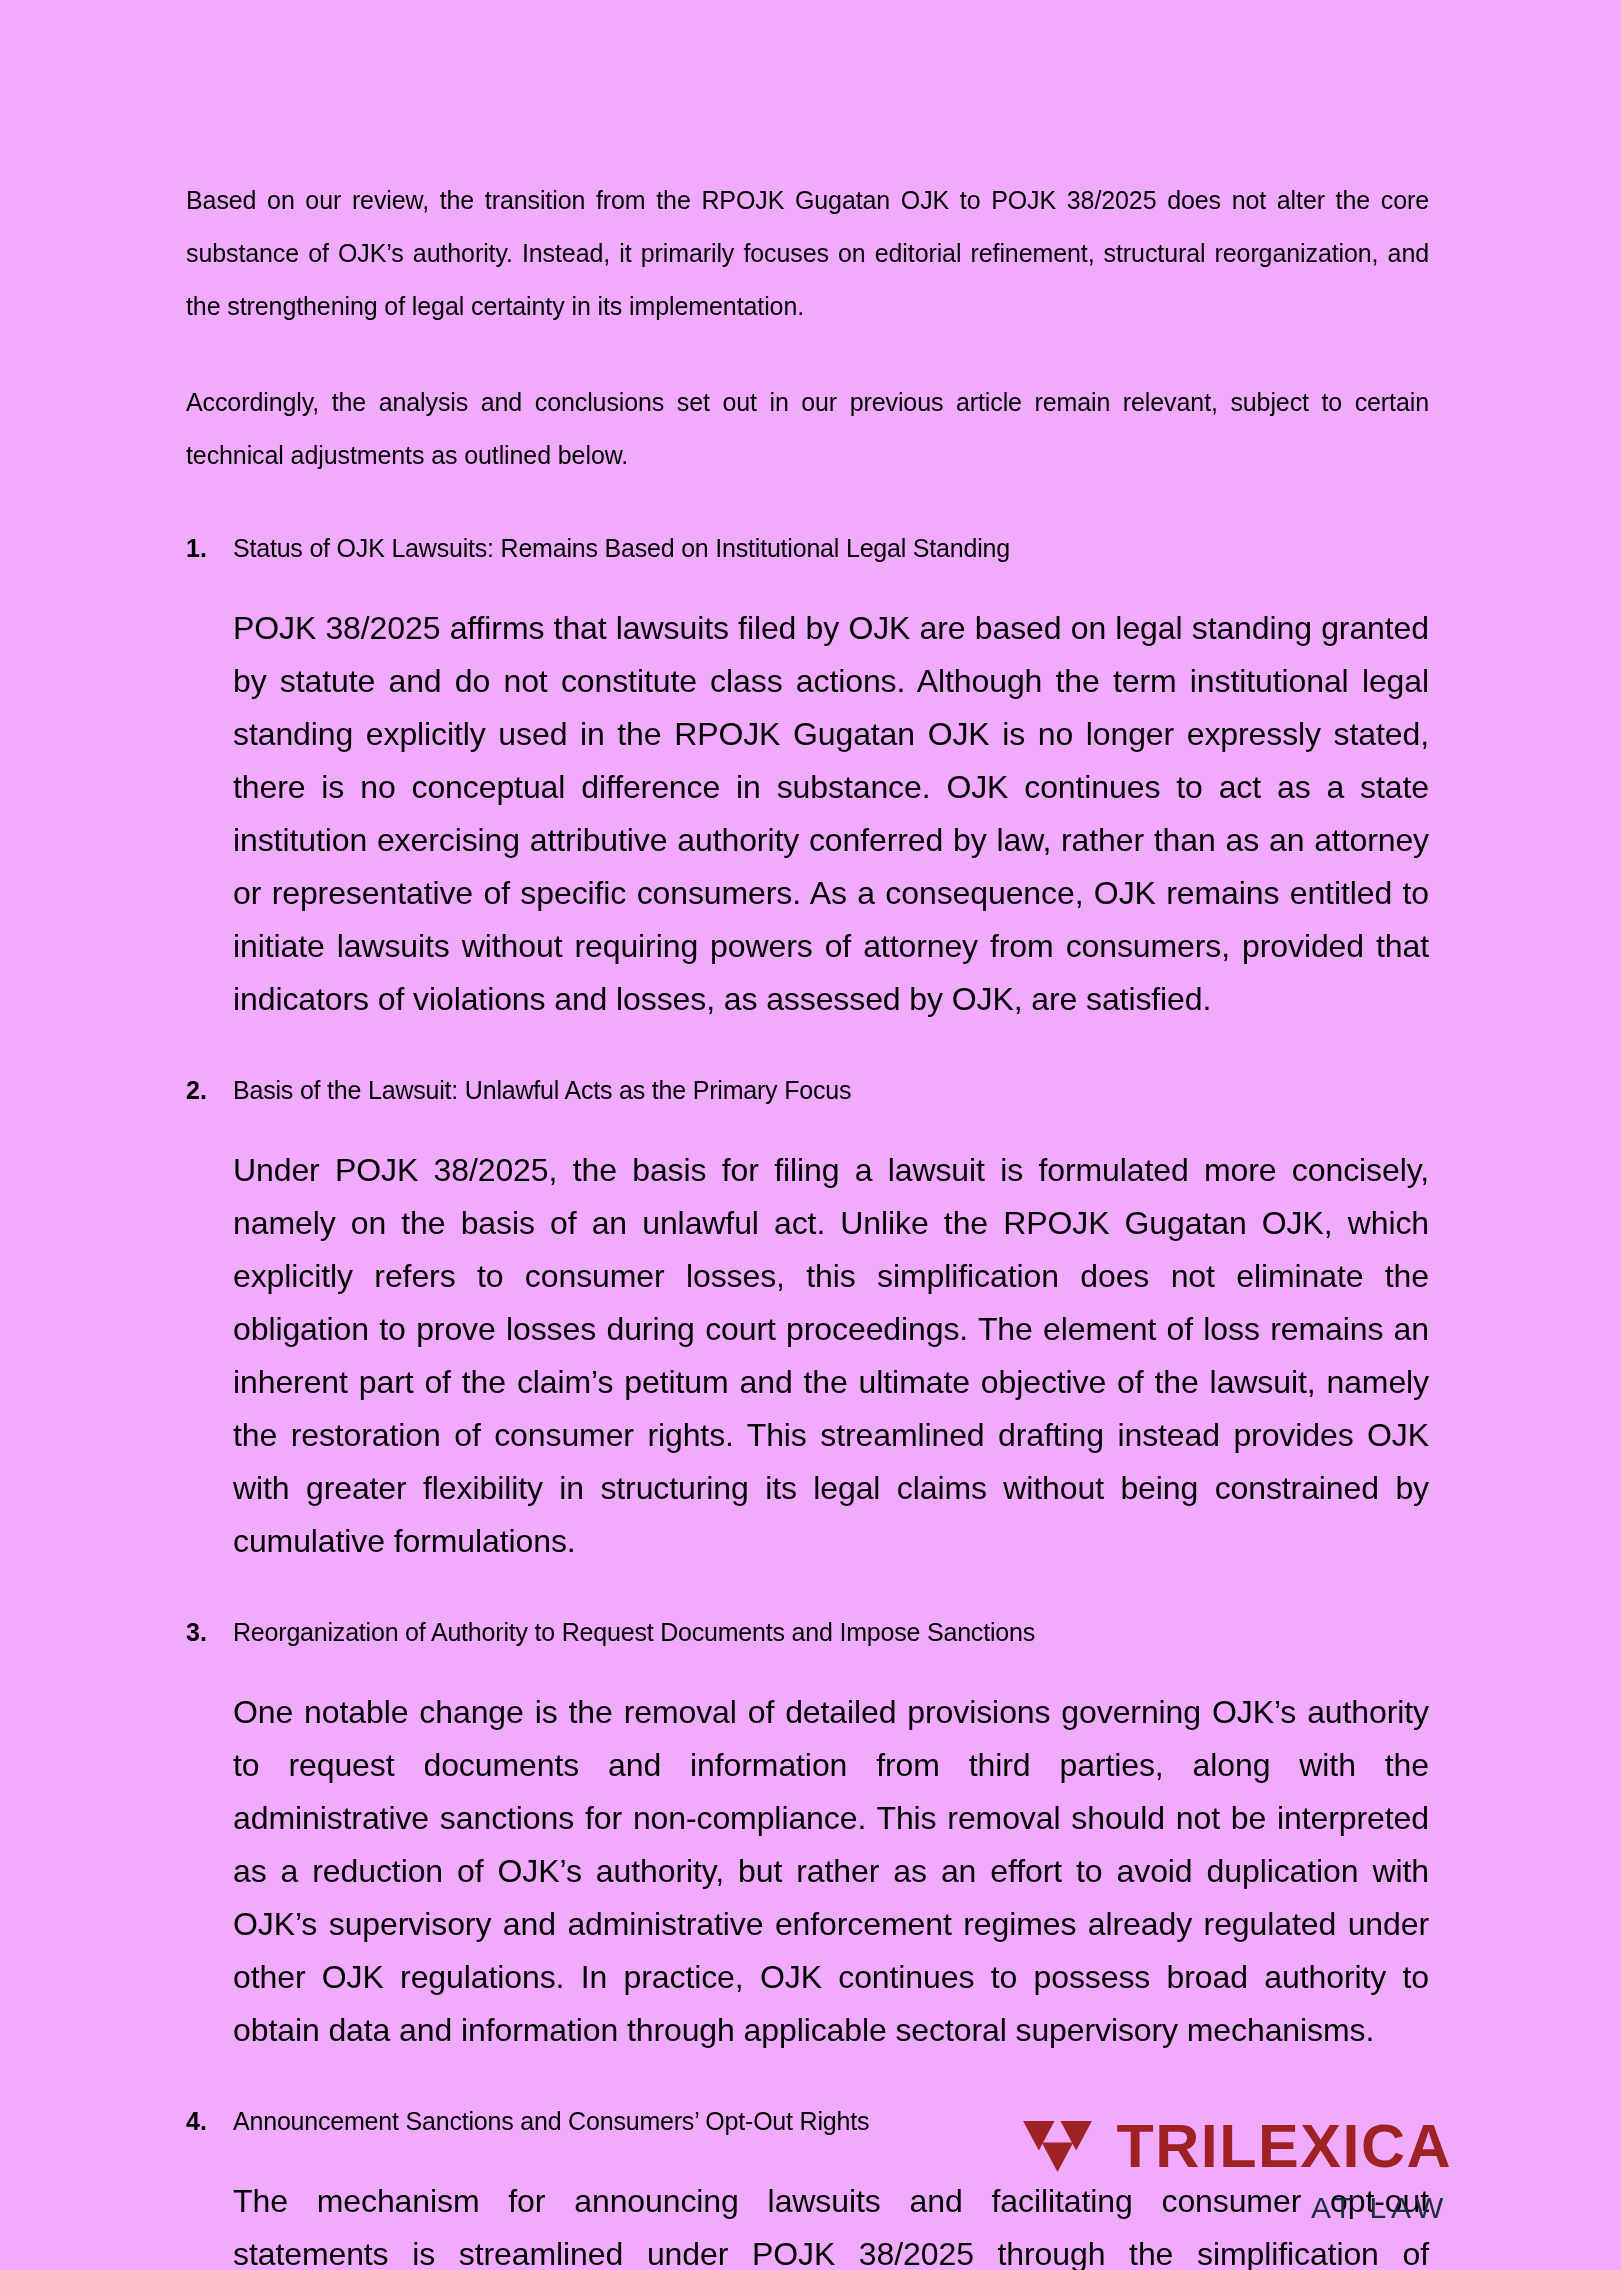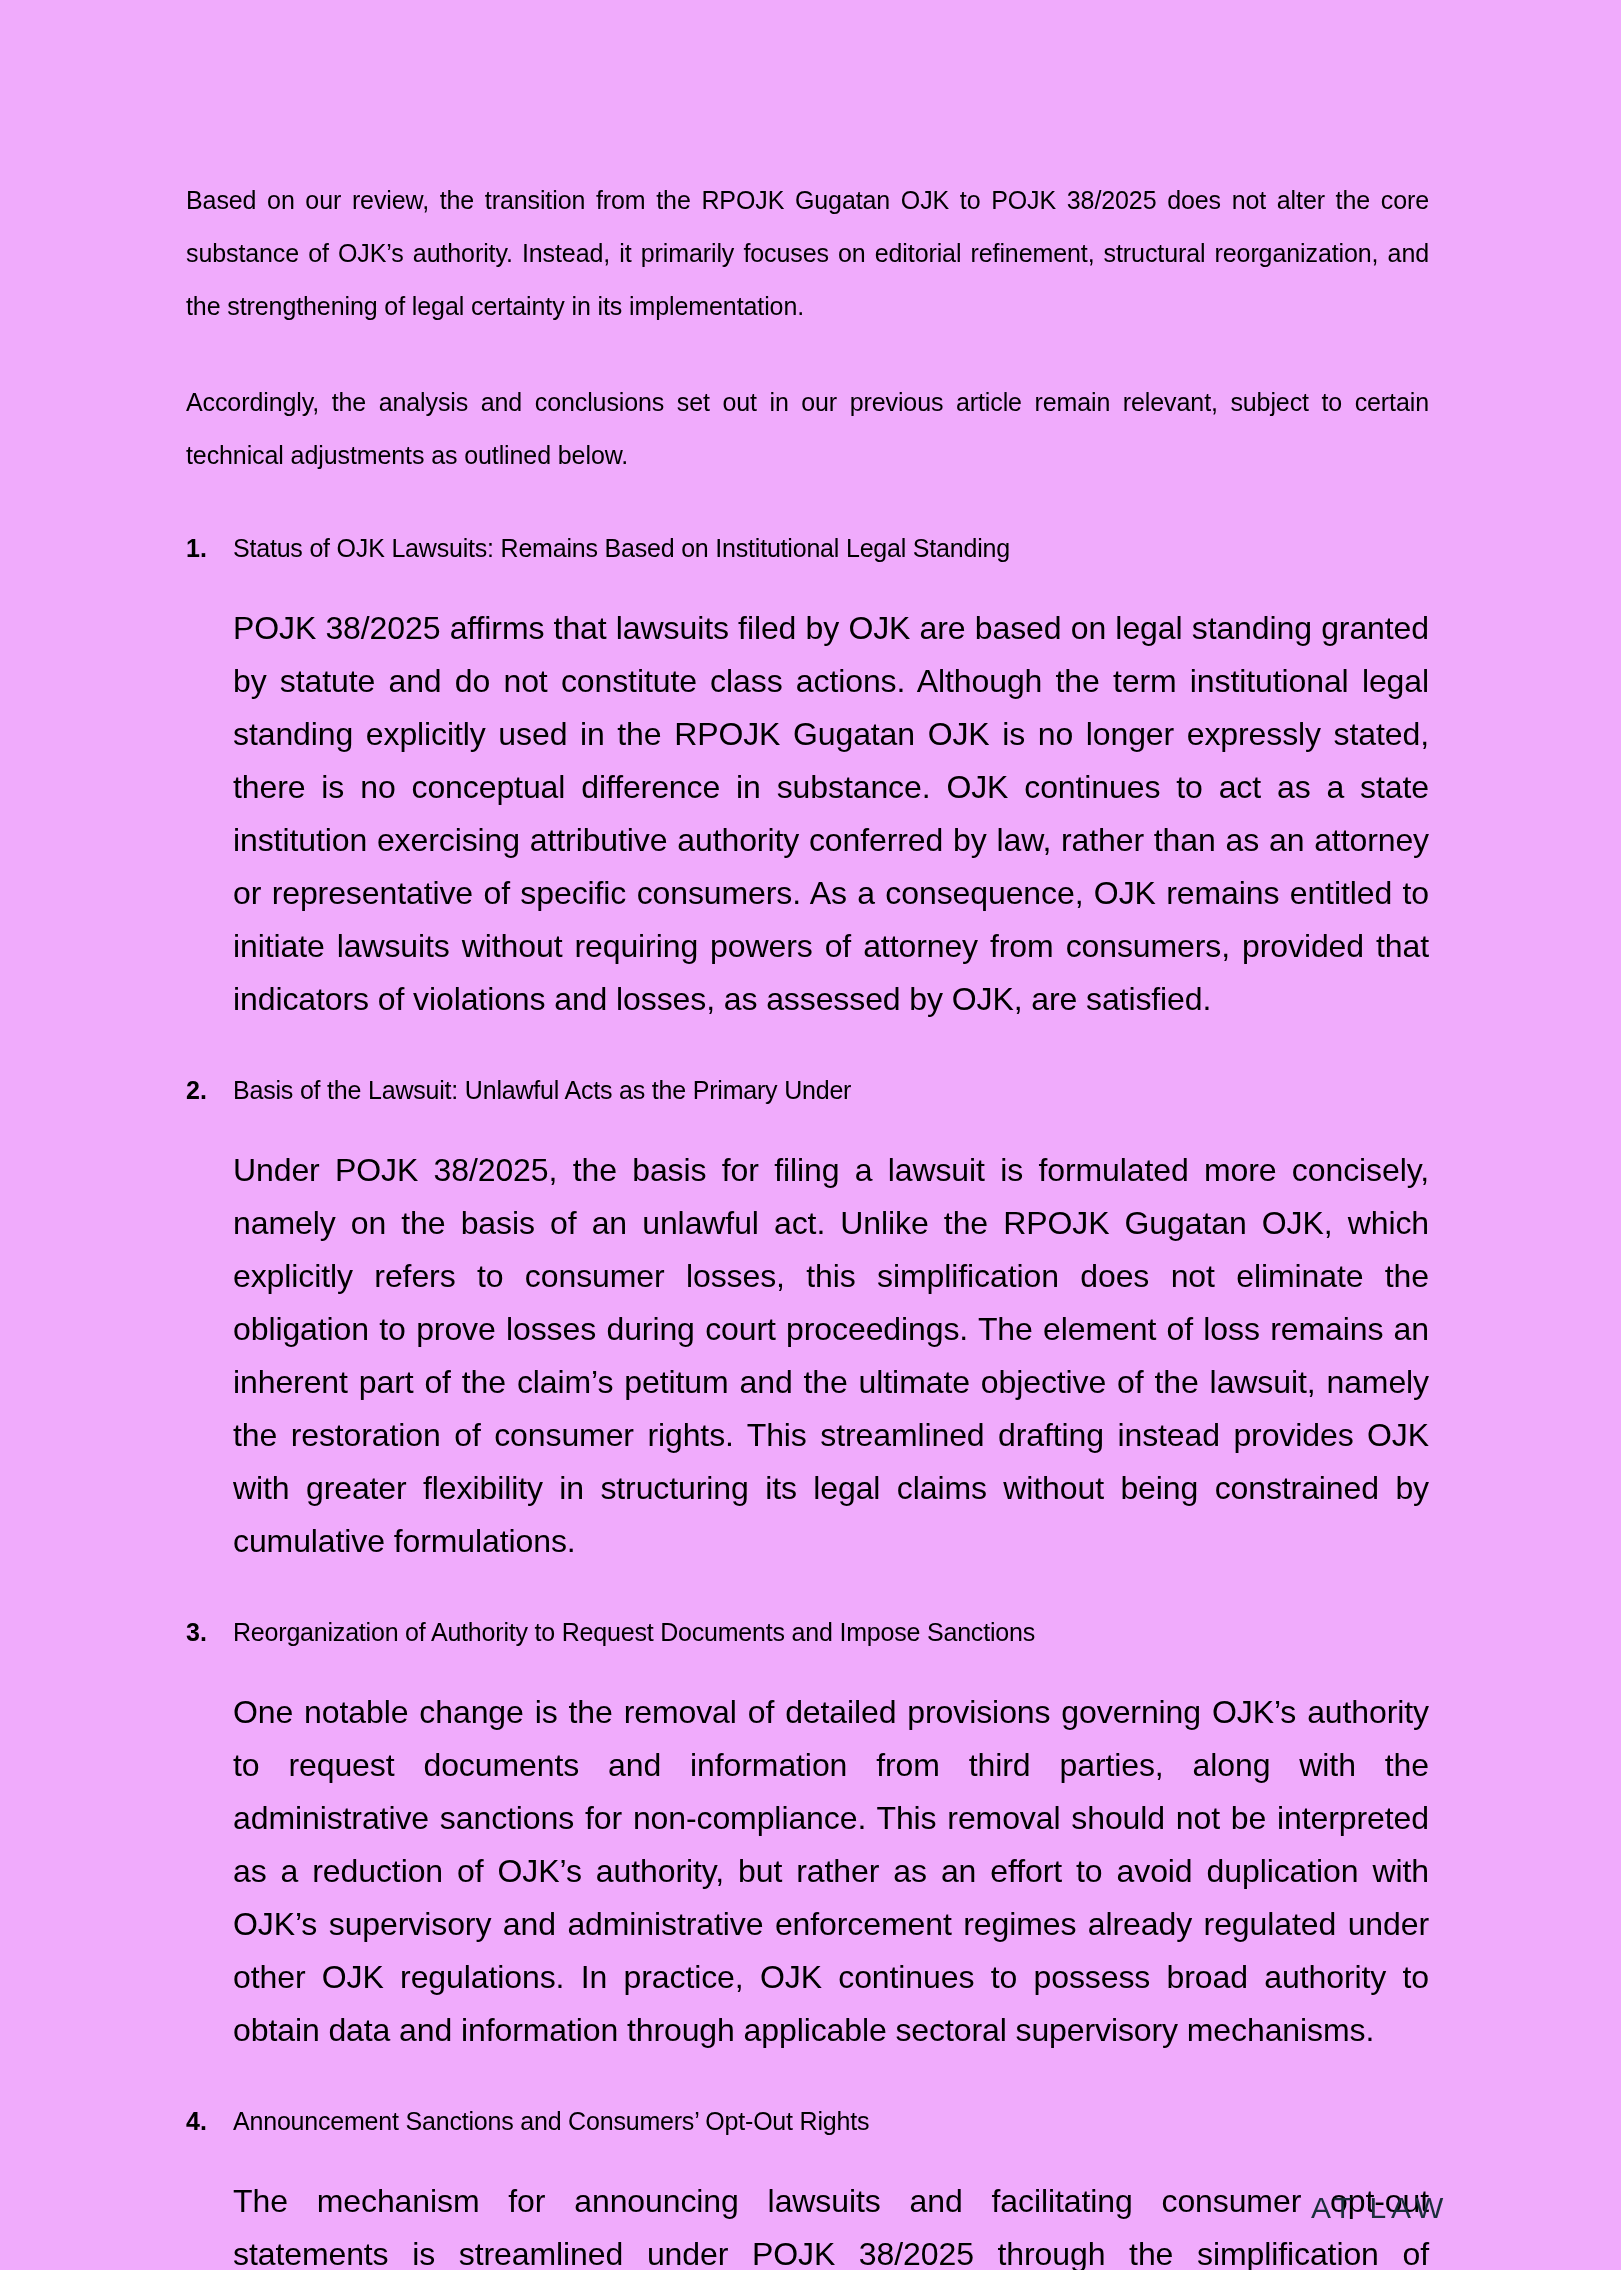--- a/index.html
+++ b/index.html
@@ -138,21 +138,21 @@
       <div class="item-head">
         <span class="item-num">1.</span>
         <span class="item-title">Status of OJK Lawsuits: Remains Based on Institutional Legal Standing</span>
       </div>
       <p class="item-body">POJK 38/2025 affirms that lawsuits filed by OJK are based on legal standing granted by statute and do not constitute class actions. Although the term institutional legal standing explicitly used in the RPOJK Gugatan OJK is no longer expressly stated, there is no conceptual difference in substance. OJK continues to act as a state institution exercising attributive authority conferred by law, rather than as an attorney or representative of specific consumers. As a consequence, OJK remains entitled to initiate lawsuits without requiring powers of attorney from consumers, provided that indicators of violations and losses, as assessed by OJK, are satisfied.</p>
     </div>
 
     <div class="item">
       <div class="item-head">
         <span class="item-num">2.</span>
-        <span class="item-title">Basis of the Lawsuit: Unlawful Acts as the Primary Under</span>
+        <span class="item-title">Basis of the Lawsuit: Unlawful Acts as the Primary Focus</span>
       </div>
       <p class="item-body">Under POJK 38/2025, the basis for filing a lawsuit is formulated more concisely, namely on the basis of an unlawful act. Unlike the RPOJK Gugatan OJK, which explicitly refers to consumer losses, this simplification does not eliminate the obligation to prove losses during court proceedings. The element of loss remains an inherent part of the claim’s petitum and the ultimate objective of the lawsuit, namely the restoration of consumer rights. This streamlined drafting instead provides OJK with greater flexibility in structuring its legal claims without being constrained by cumulative formulations.</p>
     </div>
 
     <div class="item">
       <div class="item-head">
         <span class="item-num">3.</span>
         <span class="item-title">Reorganization of Authority to Request Documents and Impose Sanctions</span>
       </div>
       <p class="item-body">One notable change is the removal of detailed provisions governing OJK’s authority to request documents and information from third parties, along with the administrative sanctions for non-compliance. This removal should not be interpreted as a reduction of OJK’s authority, but rather as an effort to avoid duplication with OJK’s supervisory and administrative enforcement regimes already regulated under other OJK regulations. In practice, OJK continues to possess broad authority to obtain data and information through applicable sectoral supervisory mechanisms.</p>
@@ -162,17 +162,25 @@
       <div class="item-head">
         <span class="item-num">4.</span>
         <span class="item-title">Announcement Sanctions and Consumers’ Opt-Out Rights</span>
       </div>
       <p class="item-body">The mechanism for announcing lawsuits and facilitating consumer opt-out statements is streamlined under POJK 38/2025 through the simplification of procedural stages and the clarification of applicable timeframes. These changes are technical in nature and are intended to enhance procedural efficiency. Notably, POJK 38/2025 no longer expressly requires consumers to submit supporting documents at the initial stage, thereby reducing the administrative burden on consumers and expediting the lawsuit filing process.</p>
     </div>
 
   </div>
 
   <div class="logo">
+    <div class="logo-row">
+      <svg class="logo-mark" viewBox="0 0 72 60">
+        <polygon points="1,4 33,4 17,34" fill="#9E2124"></polygon>
+        <polygon points="39,4 71,4 55,34" fill="#9E2124"></polygon>
+        <polygon points="20,26 52,26 36,56" fill="#9E2124"></polygon>
+      </svg>
+      <span class="logo-word">TRILEXICA</span>
+    </div>
     <div class="logo-sub">AT LAW</div>
   </div>
 
 </div>
 
 
 </body></html>

